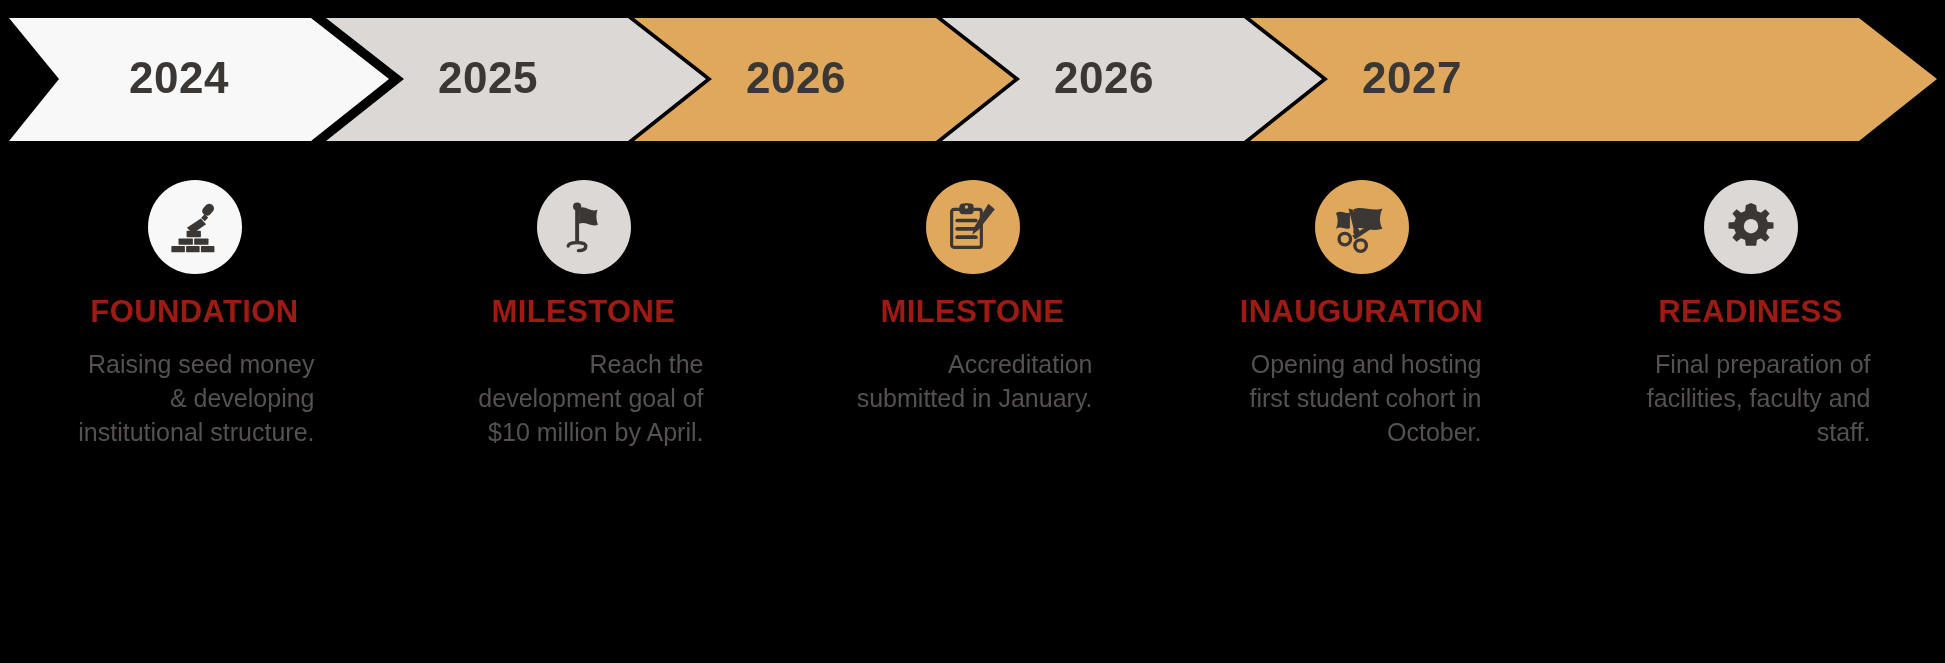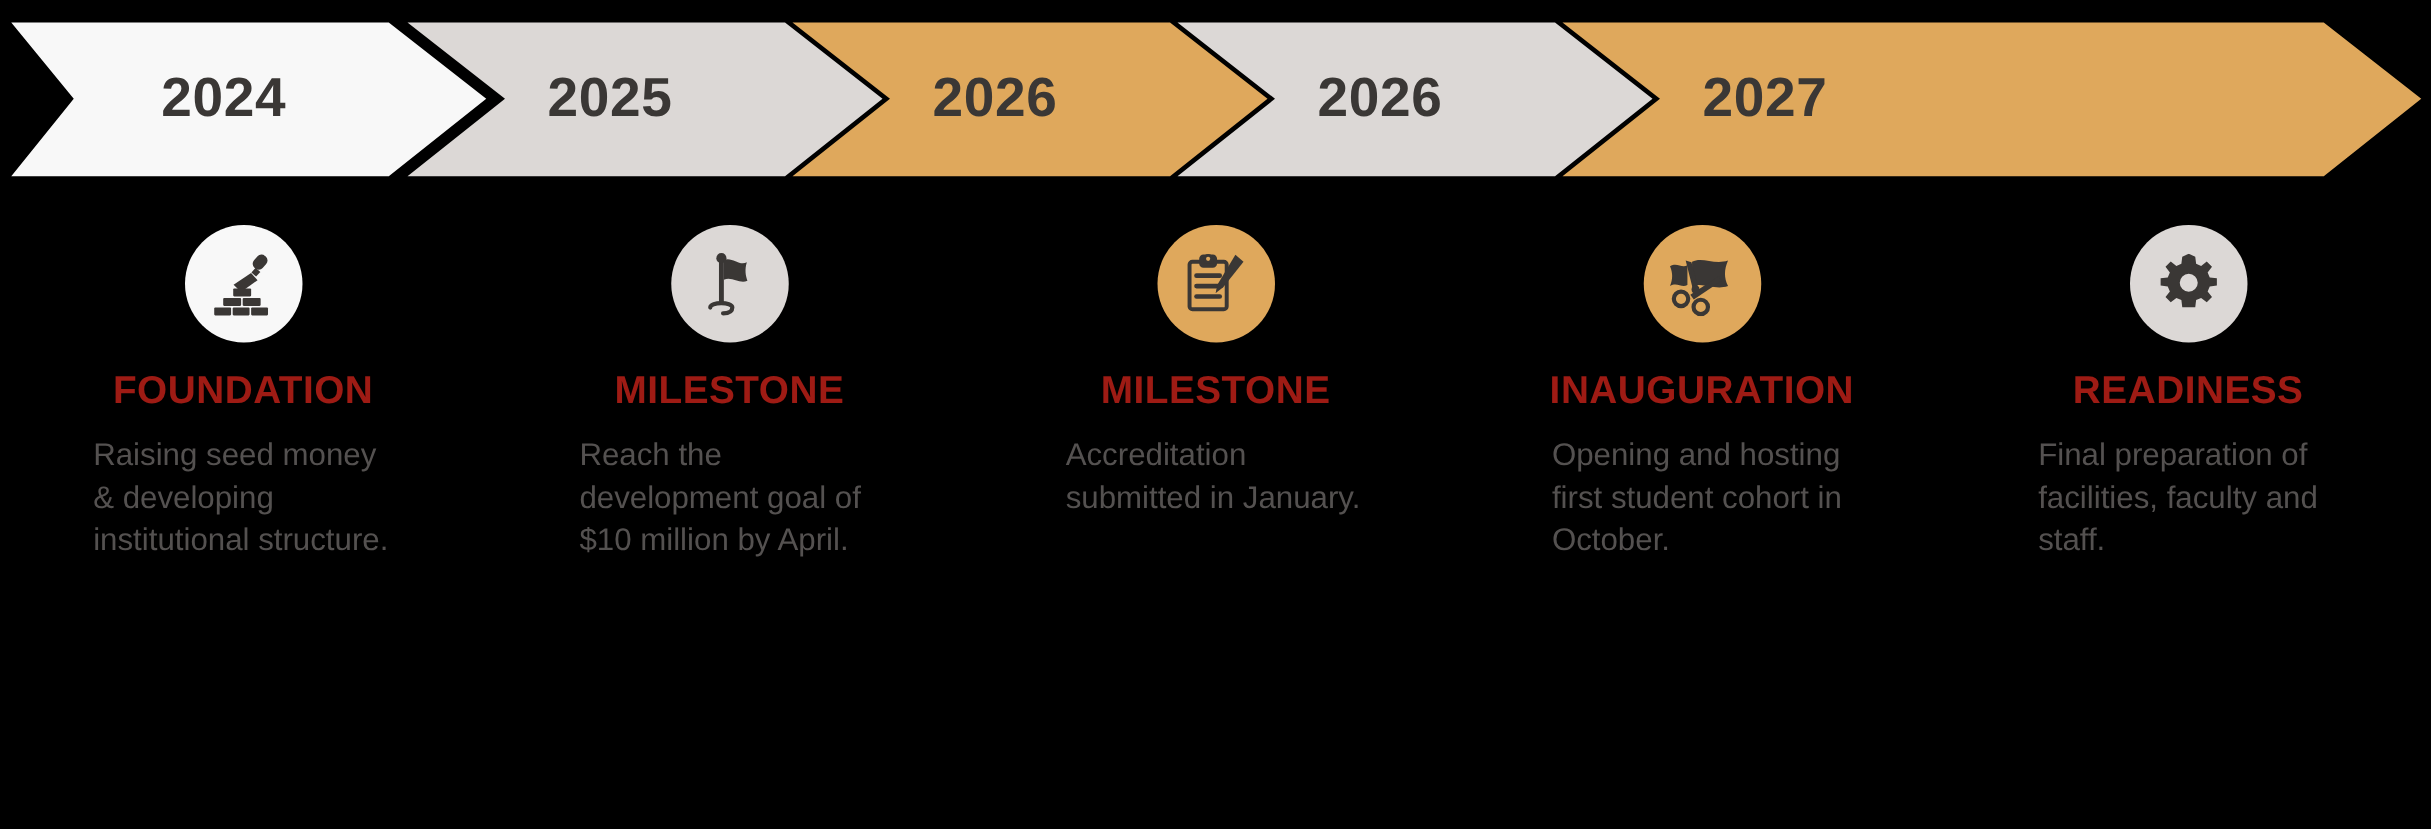--- a/index.html
+++ b/index.html
@@ -72,21 +72,21 @@
     color: #9e1b14;
     letter-spacing: 0.4px;
     text-align: center;
     line-height: 1;
     white-space: nowrap;
   }
   .col-desc {
     margin-top: 20px;
     font-size: 25px;
     color: #545150;
-    text-align: left;
+    text-align: right;
     line-height: 1.36;
     width: 240px;
   }
 </style>
 </head>
 <body style="background-color: rgb(0, 0, 0);">
 
 <div id="chevron-band">
   <svg width="1945" height="160" viewBox="0 0 1945 160" xmlns="http://www.w3.org/2000/svg">
 

